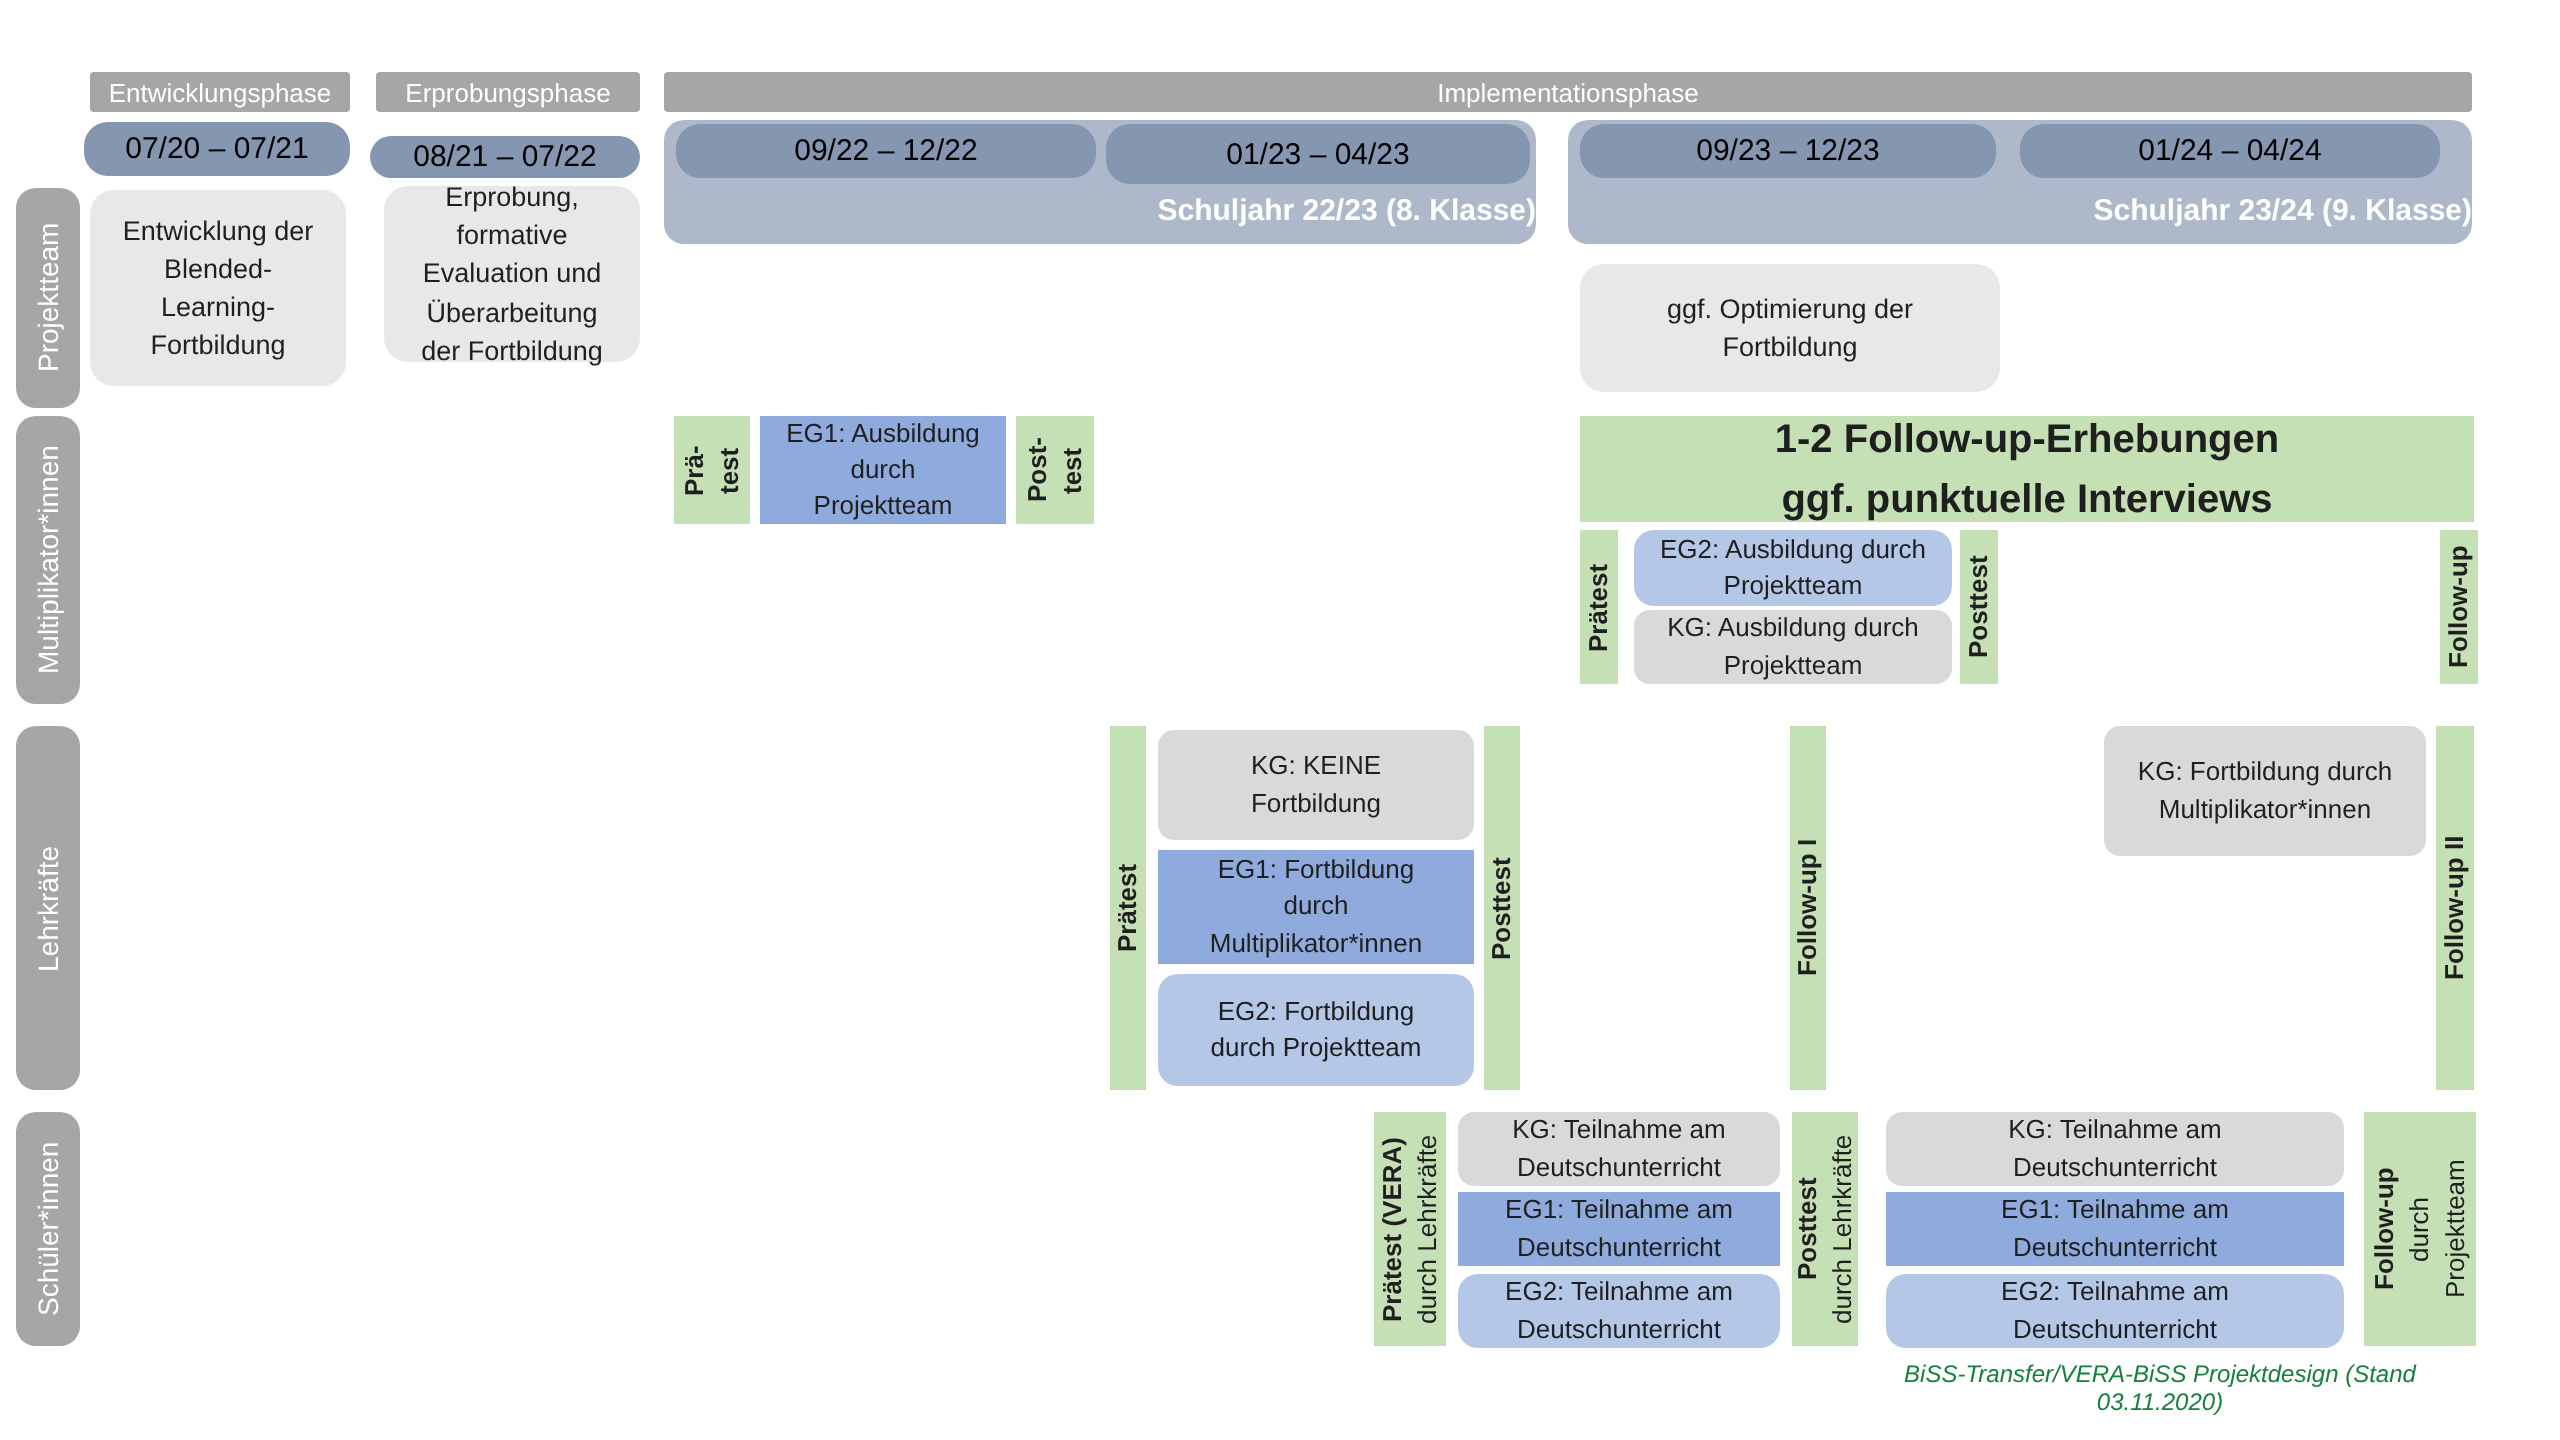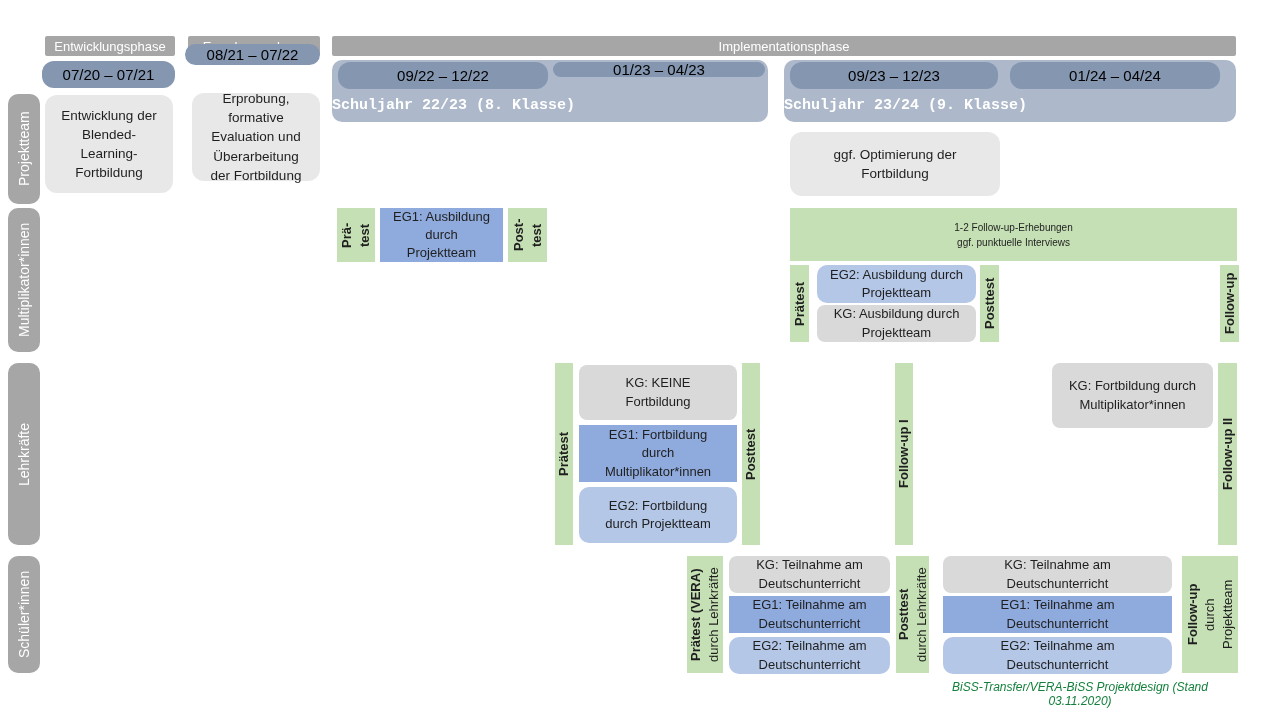--- a/index.html
+++ b/index.html
@@ -6,61 +6,61 @@
   body{width:1280px;height:720px;position:relative;overflow:hidden;
        font-family:"Liberation Sans",sans-serif;color:#1f1f1f;}
   .abs{position:absolute;box-sizing:border-box;}
 
   
   .phase{background:var(--phase-bar);color:#fff;font-size:13px;border-radius:2px;
          display:flex;align-items:center;justify-content:center;}
   .period{background:var(--period-bar);color:#000000;font-size:15px;border-radius:12px;
           display:flex;align-items:center;justify-content:center;}
   .syband{background:var(--school-year-band);border-radius:10px;}
-  .sy-label{position:absolute;left:0;right:0;bottom:8px;text-align:left;
-            color:#fff;font-weight:bold;font-size:15px;font-family:Liberation Mono, monospace;}
+  .sy-label{position:absolute;left:0;right:0;bottom:8px;text-align:right;
+            color:#fff;font-weight:bold;font-size:15px;}
 
   
   .rlabel{background:var(--row-label);color:#fff;font-size:14px;border-radius:10px;
           writing-mode:vertical-rl;transform:rotate(180deg);
           display:flex;flex-direction:column;align-items:center;justify-content:center;
           text-align:center;}
 
   
   .box{display:flex;align-items:center;justify-content:center;text-align:center;
        font-size:13px;line-height:1.4;white-space:pre-line;border-radius:8px;padding:2px;}
   .pt-box{background:var(--projektteam-box);font-size:13.5px;line-height:1.42;border-radius:12px;}
   .kg{background:var(--kg-box);}
   .eg1{background:var(--eg1-box);border-radius:0;text-align:center;}
   .eg2{background:var(--eg2-box);border-radius:10px;}
   .green{background:var(--green-box);}
-  .band{font-weight:normal;font-size:10px;line-height:1.5;border-radius:0;}
+  .band{font-weight:bold;font-size:20px;line-height:1.5;border-radius:0;}
 
   
   .vbox{background:var(--green-box);writing-mode:vertical-rl;transform:rotate(180deg);
         display:flex;flex-direction:column;align-items:center;justify-content:center;
         font-weight:bold;font-size:13px;text-align:center;white-space:pre-line;
         line-height:1.35;}
   .vcol.sub{font-weight:normal;}
 
   .caption{font-style:italic;font-size:12px;text-align:center;color:#15803d;}
 </style>
 </head>
 <body>
 
 <div class="abs phase" style="left:45px;top:36px;width:130px;height:20px;">Entwicklungsphase</div>
 <div class="abs phase" style="left:188px;top:36px;width:132px;height:20px;">Erprobungsphase</div>
 <div class="abs phase" style="left:332px;top:36px;width:904px;height:20px;">Implementationsphase</div>
 
 <div class="abs period" style="left:42px;top:61px;width:133px;height:27px;">07/20 – 07/21</div>
-<div class="abs period" style="left:185px;top:44px;width:135px;height:21px;">08/21 – 07/22</div>
+<div class="abs period" style="left:185px;top:68px;width:135px;height:21px;">08/21 – 07/22</div>
 
 <div class="abs syband" style="left:332px;top:60px;width:436px;height:62px;">
   <div class="abs period" style="left:6px;top:2px;width:210px;height:27px;">09/22 – 12/22</div>
-  <div class="abs period" style="left:221px;top:2px;width:212px;height:15px;">01/23 – 04/23</div>
+  <div class="abs period" style="left:221px;top:2px;width:212px;height:30px;">01/23 – 04/23</div>
   <div class="sy-label">Schuljahr 22/23 (8. Klasse)</div>
 </div>
 
 <div class="abs syband" style="left:784px;top:60px;width:452px;height:62px;">
   <div class="abs period" style="left:6px;top:2px;width:208px;height:27px;">09/23 – 12/23</div>
   <div class="abs period" style="left:226px;top:2px;width:210px;height:27px;">01/24 – 04/24</div>
   <div class="sy-label">Schuljahr 23/24 (9. Klasse)</div>
 </div>
 
 <div class="abs rlabel" style="left:8px;top:94px;width:32px;height:110px;">Projektteam</div>

